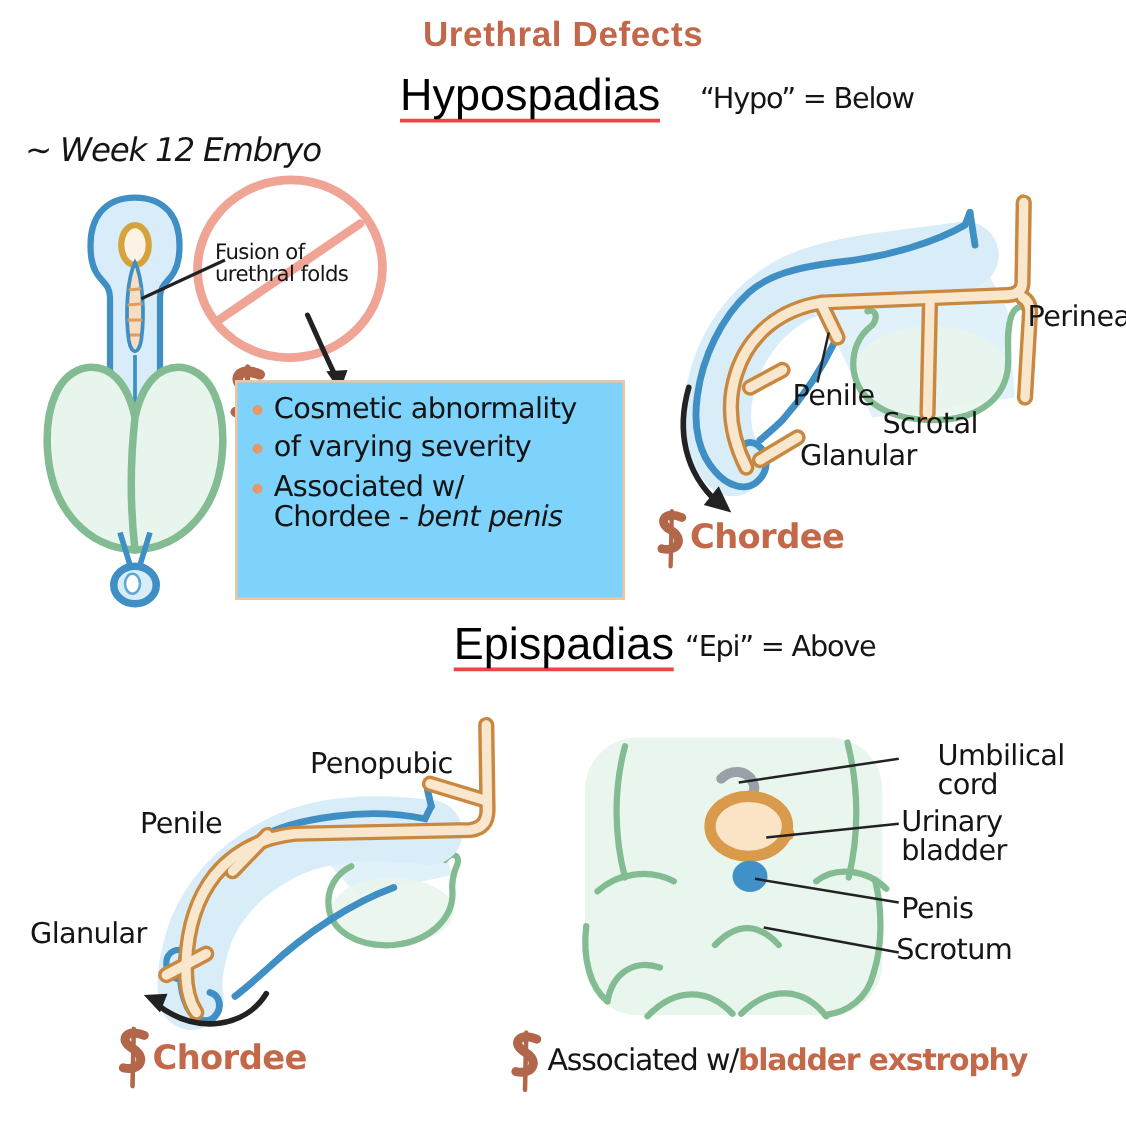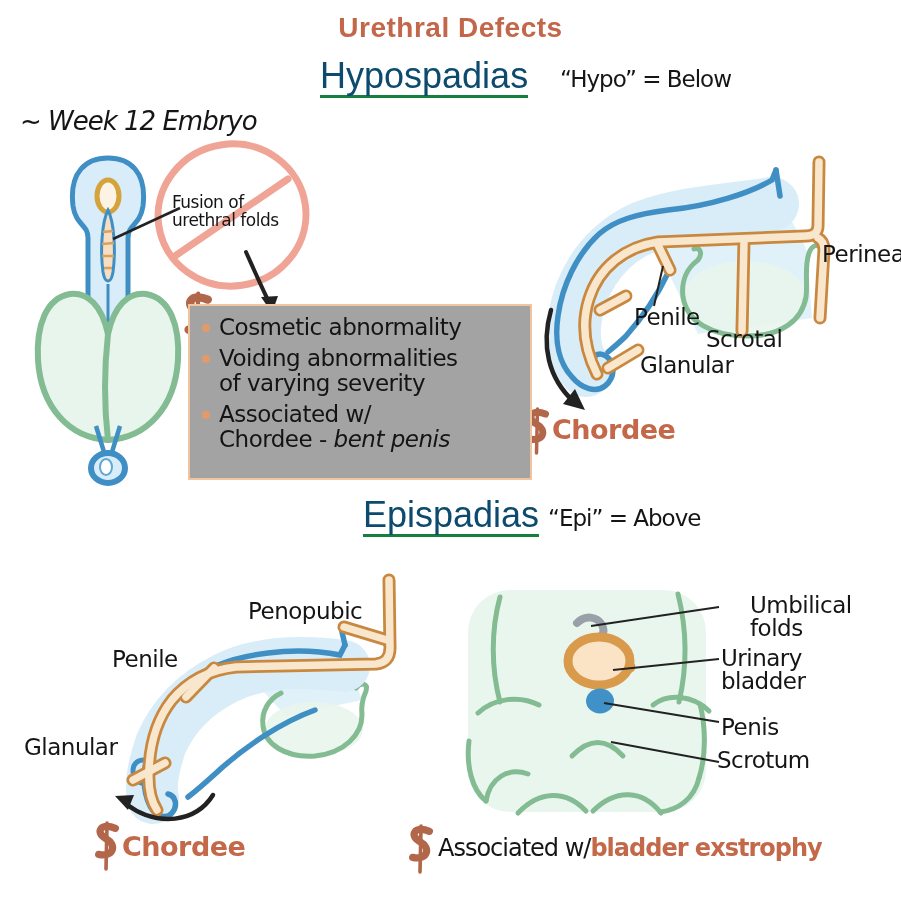--- a/index.html
+++ b/index.html
@@ -2,30 +2,30 @@
 <html><head>
 <meta charset="utf-8">
 <style>
   html,body{margin:0;padding:0;background:#fff;}
   .stage{position:relative;width:901px;height:901px;background:#ffffff;overflow:hidden;
          font-family:"DejaVu Sans",sans-serif;color:#151515;}
   .art{position:absolute;left:0;top:0;}
   .txt{position:absolute;white-space:nowrap;}
   .page-title{left:0;right:0;top:12px;text-align:center;font-family:"Liberation Sans",sans-serif;
               font-weight:bold;font-size:28px;color:#c2674a;letter-spacing:0.5px;}
-  .gold-head{font-family:"Liberation Sans",sans-serif;font-size:36px;color:#0c4a6e;
-             border-bottom:3px solid #15803d;padding-bottom:1px;line-height:1.0;display:inline-block;text-align:center;}
+  .gold-head{font-family:"Liberation Sans",sans-serif;font-size:36px;color:#000000;
+             border-bottom:3px solid #ef4444;padding-bottom:1px;line-height:1.0;display:inline-block;text-align:center;}
   .hand{letter-spacing:-1px;}
   .note{font-size:23px;letter-spacing:-1px;}
   .caption{font-size:26px;font-style:italic;letter-spacing:-1px;}
   .lbl{font-size:23px;letter-spacing:-0.5px;line-height:0.98;}
   .chordee{font-size:24px;font-weight:bold;color:#c3694a;letter-spacing:-0.5px;}
   .fusion{font-size:17px;letter-spacing:-0.5px;line-height:1.05;}
-  .box{position:absolute;left:188px;top:304px;width:344px;height:176px;border:2.5px solid #f2c49e;
-       background:#a3a3a3;box-sizing:border-box;padding:9px 4px 0 12px;}
+  .box{position:absolute;left:188px;top:304px;width:312px;height:176px;border:2.5px solid #f2c49e;
+       background:#7dd3fc;box-sizing:border-box;padding:9px 4px 0 12px;}
   .brow{display:flex;gap:9px;margin-bottom:7px;}
   .bdot{width:8px;height:8px;border-radius:50%;background:#e39a6a;margin-top:9px;flex:none;}
   .btxt{font-size:23px;line-height:1.06;color:#141414;letter-spacing:-0.5px;}
   .assoc{font-size:24px;letter-spacing:-1px;}
   .assoc .hl{color:#c3694a;font-weight:bold;}
   .it{font-style:italic;}
 </style>
 </head>
 <body>
 
@@ -189,21 +189,20 @@
   </div>
 
   <div class="box">
     <div class="brow">
       <div class="bdot"></div>
       <div class="btxt">Cosmetic abnormality</div>
     </div>
     <div class="brow">
       <div class="bdot"></div>
       <div class="btxt">
-        <div>Voiding abnormalities</div>
         <div>of varying severity</div>
       </div>
     </div>
     <div class="brow">
       <div class="bdot"></div>
       <div class="btxt">
         <div>Associated w/</div>
         <div><span>Chordee - </span><span class="it">bent penis</span></div>
       </div>
     </div>
@@ -220,21 +219,21 @@
   </div>
   <div class="txt note hand" style="left:548px;top:505px;">“Epi” = Above</div>
 
   <div class="txt lbl" style="left:248px;top:600px;">Penopubic</div>
   <div class="txt lbl" style="left:112px;top:648px;">Penile</div>
   <div class="txt lbl" style="left:24px;top:736px;">Glanular</div>
   <div class="txt chordee" style="left:122px;top:831px;font-size:27px;">Chordee</div>
 
   <div class="txt lbl" style="left:721px;top:594px;margin-left:29px;">
     <div>Umbilical</div>
-    <div>folds</div>
+    <div>cord</div>
   </div>
   <div class="txt lbl" style="left:721px;top:647px;">
     <div>Urinary</div>
     <div>bladder</div>
   </div>
   <div class="txt lbl" style="left:721px;top:716px;">Penis</div>
   <div class="txt lbl" style="left:717px;top:749px;">Scrotum</div>
 
   <div class="txt assoc" style="left:438px;top:834px;">
     <span>Associated w/</span><span class="hl">bladder exstrophy</span>

